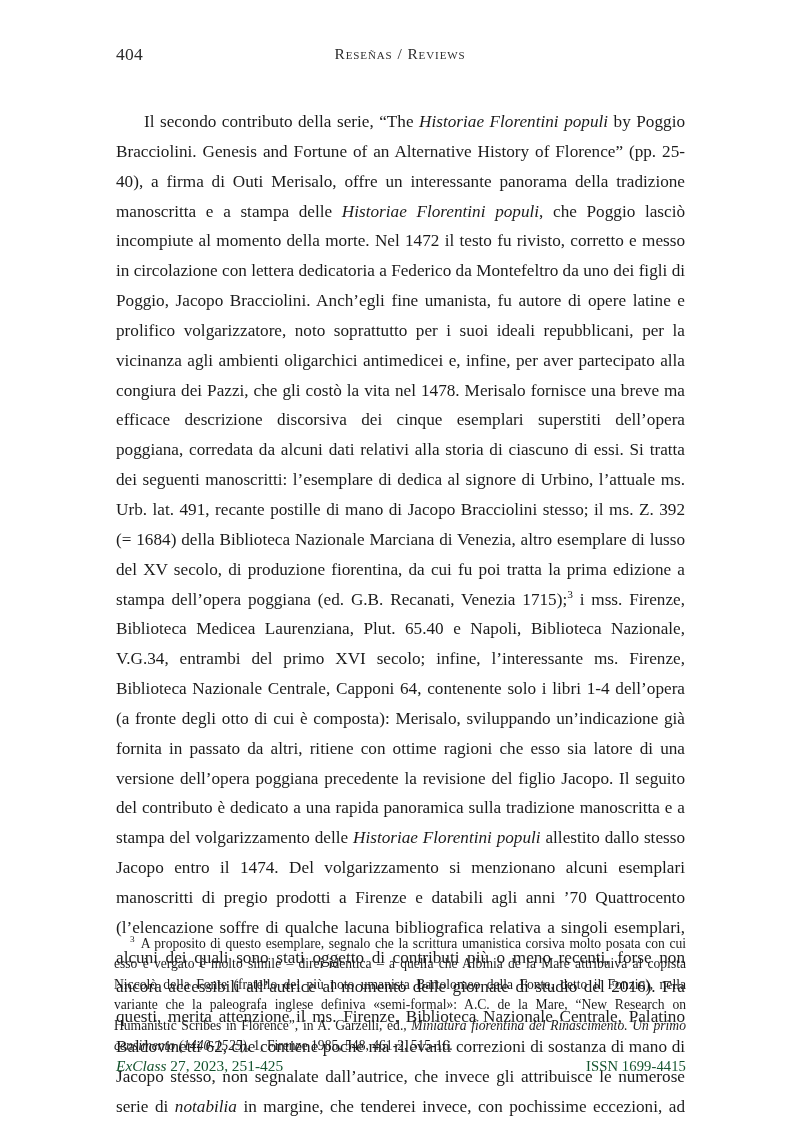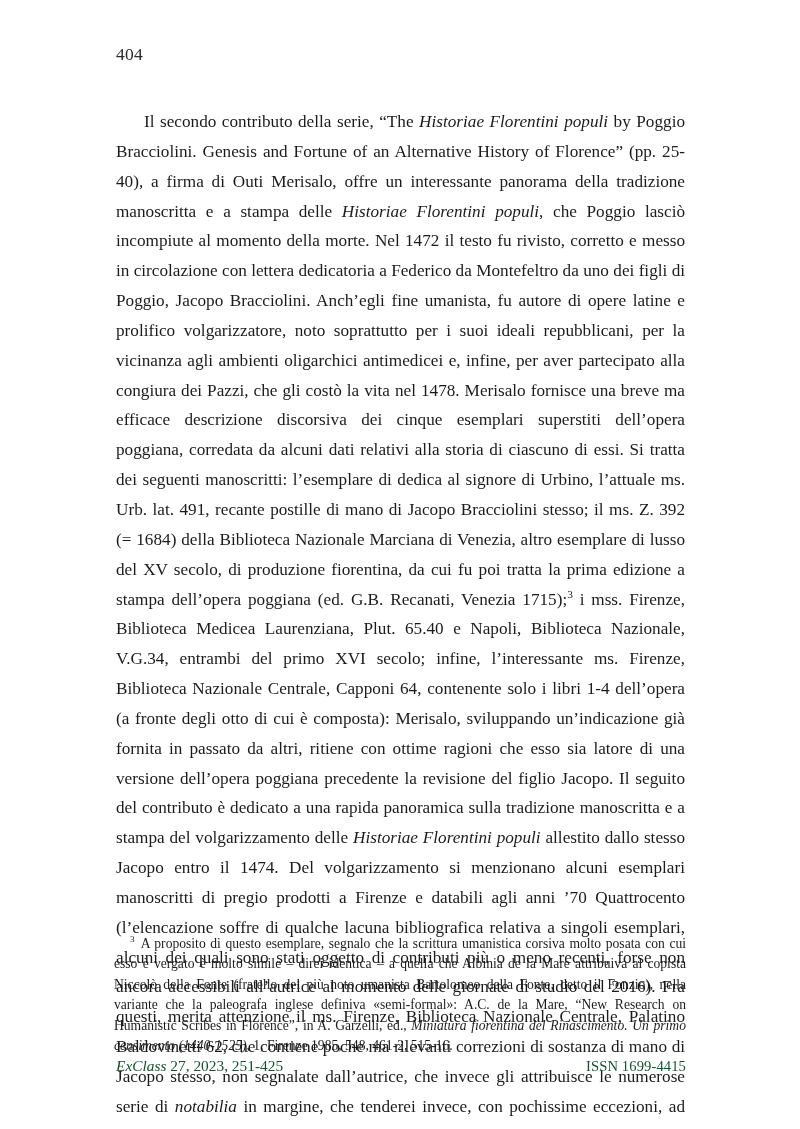--- a/index.html
+++ b/index.html
@@ -119,20 +119,21 @@
     letter-spacing: 0.1px;
   }
 </style>
 </head>
 <body>
 
 <div class="page">
 
   <div class="running-head">
     <span class="folio">404</span>
+    <span class="head-title">Reseñas / Reviews</span>
   </div>
 
   <div class="body-block">
     <p class="para"><span>Il secondo contributo della serie, “The </span><i>Historiae Florentini populi</i><span> by Poggio Bracciolini. Genesis and Fortune of an Alternative History of Florence” (pp. 25-40), a firma di Outi Merisalo, offre un interessante panorama della tradizione manoscritta e a stampa delle </span><i>Historiae Florentini populi</i><span>, che Poggio lasciò incompiute al momento della morte. Nel 1472 il testo fu rivisto, corretto e messo in circolazione con lettera dedicatoria a Federico da Montefeltro da uno dei figli di Poggio, Jacopo Bracciolini. Anch’egli fine umanista, fu autore di opere latine e prolifico volgarizzatore, noto soprattutto per i suoi ideali repubblicani, per la vicinanza agli ambienti oligarchici antimedicei e, infine, per aver partecipato alla congiura dei Pazzi, che gli costò la vita nel 1478. Merisalo fornisce una breve ma efficace descrizione discorsiva dei cinque esemplari superstiti dell’opera poggiana, corredata da alcuni dati relativi alla storia di ciascuno di essi. Si tratta dei seguenti manoscritti: l’esemplare di dedica al signore di Urbino, l’attuale ms. Urb. lat. 491, recante postille di mano di Jacopo Bracciolini stesso; il ms. Z. 392 (= 1684) della Biblioteca Nazionale Marciana di Venezia, altro esemplare di lusso del XV secolo, di produzione fiorentina, da cui fu poi tratta la prima edizione a stampa dell’opera poggiana (ed. G.B. Recanati, Venezia 1715);</span><sup class="fnref">3</sup><span> i mss. Firenze, Biblioteca Medicea Laurenziana, Plut. 65.40 e Napoli, Biblioteca Nazionale, V.G.34, entrambi del primo XVI secolo; infine, l’interessante ms. Firenze, Biblioteca Nazionale Centrale, Capponi 64, contenente solo i libri 1-4 dell’opera (a fronte degli otto di cui è composta): Merisalo, sviluppando un’indicazione già fornita in passato da altri, ritiene con ottime ragioni che esso sia latore di una versione dell’opera poggiana precedente la revisione del figlio Jacopo. Il seguito del contributo è dedicato a una rapida panoramica sulla tradizione manoscritta e a stampa del volgarizzamento delle </span><i>Historiae Florentini populi</i><span> allestito dallo stesso Jacopo entro il 1474. Del volgarizzamento si menzionano alcuni esemplari manoscritti di pregio prodotti a Firenze e databili agli anni ’70 Quattrocento (l’elencazione soffre di qualche lacuna bibliografica relativa a singoli esemplari, alcuni dei quali sono stati oggetto di contributi più o meno recenti, forse non ancora accessibili all’autrice al momento delle giornate di studio del 2016). Fra questi, merita attenzione il ms. Firenze, Biblioteca Nazionale Centrale, Palatino Baldovinetti 62, che contiene poche ma rilevanti correzioni di sostanza di mano di Jacopo stesso, non segnalate dall’autrice, che invece gli attribuisce le numerose serie di </span><i>notabilia</i><span> in margine, che tenderei invece, con pochissime eccezioni, ad ascrivere al copista stesso del testo (Niccolò di Berto de’ Gentiluzzi da San</span></p>
   </div>
 
   <div class="footnote-block">
     <p class="fn"><span class="fn-marker">3</span><span>A proposito di questo esemplare, segnalo che la scrittura umanistica corsiva molto posata con cui esso è vergato è molto simile – direi identica – a quella che Albinia de la Mare attribuiva al copista Niccolò della Fonte (fratello del più noto umanista Bartolomeo della Fonte, detto il Fonzio), nella variante che la paleografa inglese definiva «semi-formal»: A.C. de la Mare, “New Research on Humanistic Scribes in Florence”, in A. Garzelli, ed., </span><i>Miniatura fiorentina del Rinascimento. Un primo censimento (1440-1525)</i><span>, 1, Firenze 1985, 548, 461-2, 515-16.</span></p>
   </div>
 

